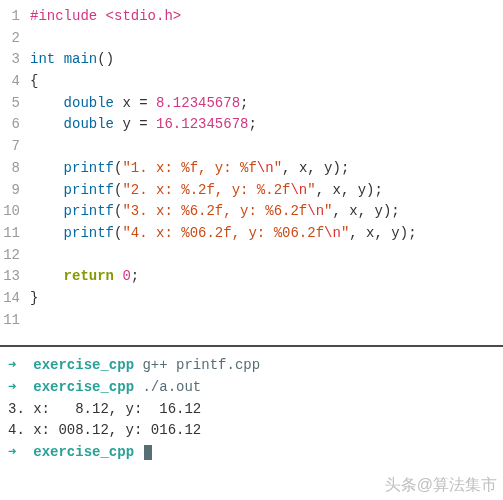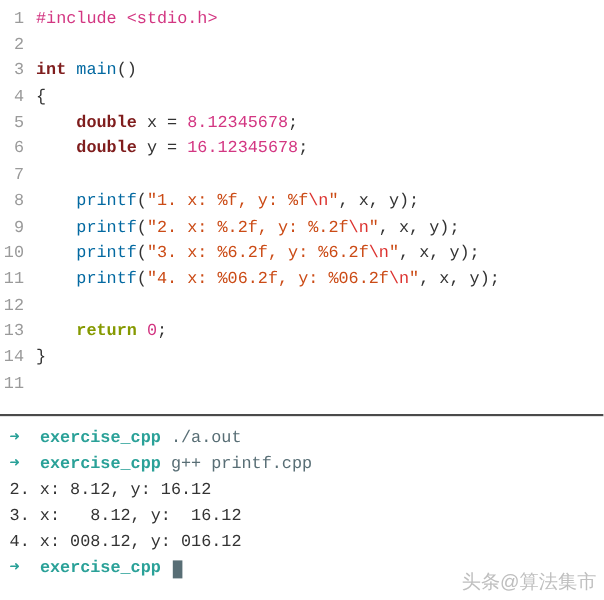--- a/index.html
+++ b/index.html
@@ -24,21 +24,21 @@
   .gutter {
     width: 30px;
     text-align: right;
     padding-right: 10px;
     color: #9a9a9a;
     user-select: none;
     flex-shrink: 0;
   }
   .code { flex: 1; }
   .preproc { color: #d33682; }
-  .kw-type { color: #7f1d1d; font-weight: bold; }
+  .kw-type { color: #0369a1; font-weight: normal; }
   .kw-return { color: #859900; font-weight: bold; }
   .fn { color: #0369a1; }
   .paren { color: #333; }
   .brace { color: #333; }
   .num { color: #d33682; }
   .str { color: #cb4b16; }
   .escape { color: #dc322f; }
   .op { color: #333; }
   .id { color: #333; }
   .semi { color: #333; }
@@ -91,20 +91,19 @@
     <div class="line"><span class="gutter">9</span><span class="code"><span class="id">    </span><span class="fn">printf</span><span class="paren">(</span><span class="str">"2. x: %.2f, y: %.2f</span><span class="escape">\n</span><span class="str">"</span><span class="id">, x, y</span><span class="paren">)</span><span class="semi">;</span></span></div>
     <div class="line"><span class="gutter">10</span><span class="code"><span class="id">    </span><span class="fn">printf</span><span class="paren">(</span><span class="str">"3. x: %6.2f, y: %6.2f</span><span class="escape">\n</span><span class="str">"</span><span class="id">, x, y</span><span class="paren">)</span><span class="semi">;</span></span></div>
     <div class="line"><span class="gutter">11</span><span class="code"><span class="id">    </span><span class="fn">printf</span><span class="paren">(</span><span class="str">"4. x: %06.2f, y: %06.2f</span><span class="escape">\n</span><span class="str">"</span><span class="id">, x, y</span><span class="paren">)</span><span class="semi">;</span></span></div>
     <div class="line"><span class="gutter">12</span><span class="code"></span></div>
     <div class="line"><span class="gutter">13</span><span class="code"><span class="id">    </span><span class="kw-return">return</span><span class="id"> </span><span class="num">0</span><span class="semi">;</span></span></div>
     <div class="line"><span class="gutter">14</span><span class="code"><span class="brace">}</span></span></div>
     <div class="line"><span class="gutter">11</span><span class="code"></span></div>
   </div>
 <div class="divider"></div>
 <div class="terminal" id="terminal">
+    <div class="tline"><span class="arrow">➜  </span><span class="dir">exercise_cpp</span><span class="cmd"> g++ printf.cpp</span></div>
     <div class="tline"><span class="arrow">➜  </span><span class="dir">exercise_cpp</span><span class="cmd"> ./a.out</span></div>
-    <div class="tline"><span class="arrow">➜  </span><span class="dir">exercise_cpp</span><span class="cmd"> g++ printf.cpp</span></div>
-    <div class="tline"><span class="out">2. x: 8.12, y: 16.12</span></div>
     <div class="tline"><span class="out">3. x:   8.12, y:  16.12</span></div>
     <div class="tline"><span class="out">4. x: 008.12, y: 016.12</span></div>
     <div class="tline"><span class="arrow">➜  </span><span class="dir">exercise_cpp</span><span class="cmd"> </span><span class="caret"></span></div>
   </div>
 <div class="watermark">头条@算法集市</div>
 
 </body></html>

